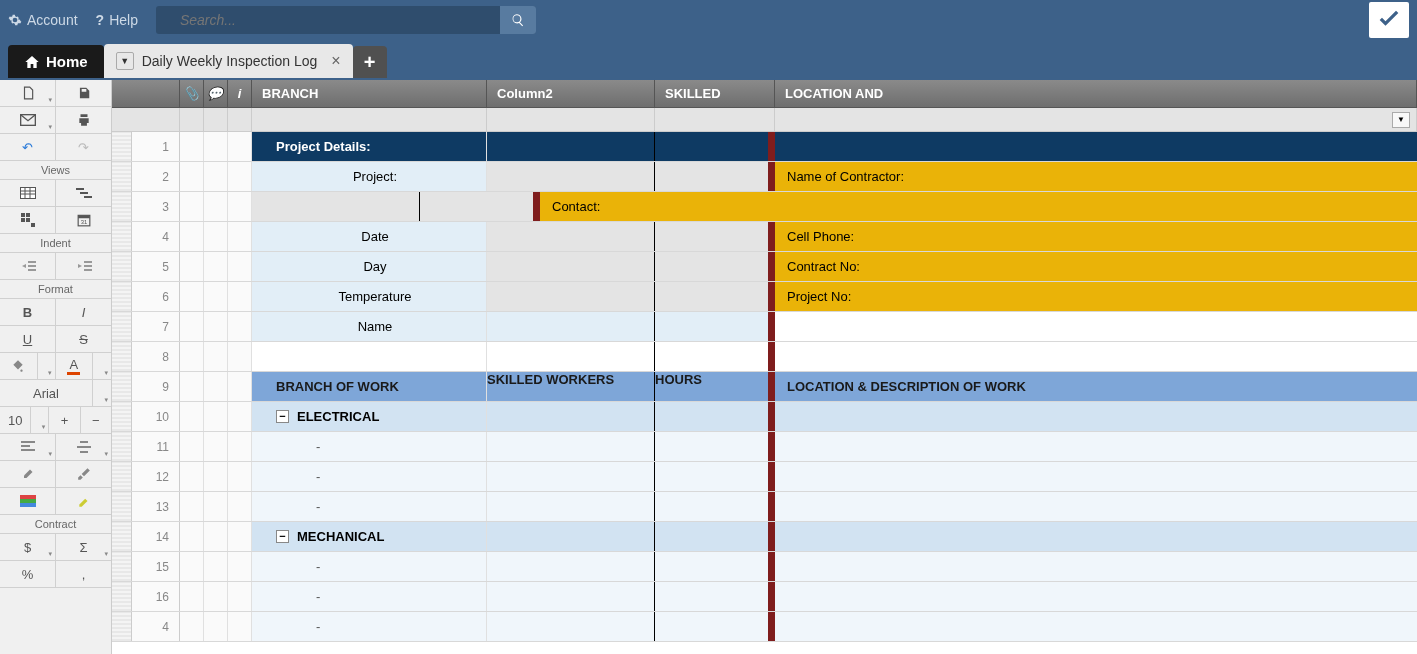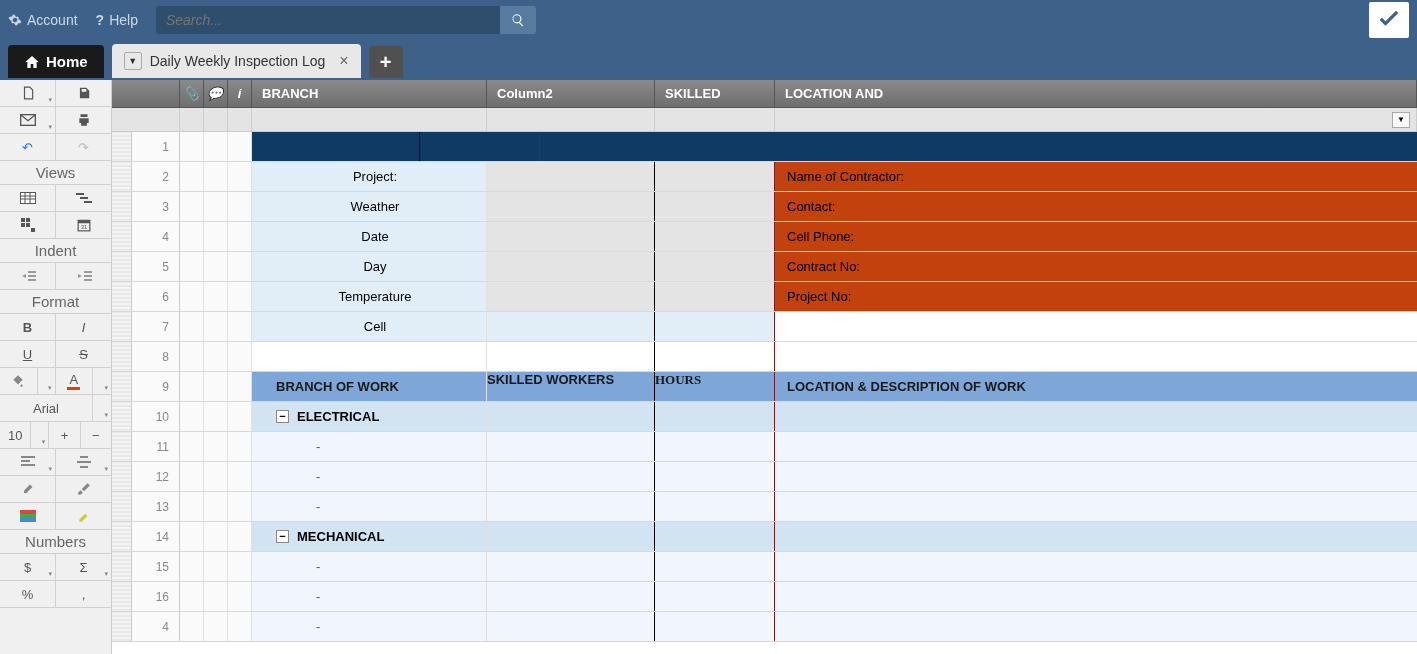--- a/index.html
+++ b/index.html
@@ -2,41 +2,41 @@
 <html><head>
 <meta charset="utf-8">
 <style>
 * { box-sizing: border-box; margin: 0; padding: 0; }
 body { font-family: Arial, sans-serif; font-size: 13px; background: #3d6189; width: 1417px; height: 654px; overflow: hidden; }
 
 
 .topbar { height: 40px; background: #3d6189; display: flex; align-items: center; padding: 0 8px; color: #cdd9e6; }
 .topbar .link { display: flex; align-items: center; gap: 5px; margin-right: 18px; cursor: pointer; font-size: 14px; }
 .topbar .search-wrap { background: #2f4d6d; border-radius: 3px; display: flex; align-items: center; width: 380px; height: 28px; }
-.topbar .search-wrap input { background: transparent; border: none; color: #f0abfc; padding: 0 10px; flex: 1; font-style: italic; font-size: 14px; outline: none; }
+.topbar .search-wrap input { background: transparent; border: none; color: #f0abfc; padding: 0 24px; flex: 1; font-style: italic; font-size: 14px; outline: none; }
 .topbar .search-btn { width: 36px; height: 28px; background: #587ba0; border-radius: 0 3px 3px 0; display: flex; align-items: center; justify-content: center; cursor: pointer; }
 .topbar .logo { margin-left: auto; width: 40px; height: 36px; background: #fff; border-radius: 2px; display: flex; align-items: center; justify-content: center; }
 
 
-.tabbar { height: 38px; background: #3d6189; display: flex; align-items: flex-end; padding-left: 8px; gap: 8px; }
+.tabbar { height: 38px; background: #3d6189; display: flex; align-items: flex-end; padding-left: 8px; gap: 0; }
 .tab-home { background: #1a1a1a; color: #fff; padding: 8px 16px; border-radius: 4px 4px 0 0; font-weight: bold; display: flex; align-items: center; gap: 6px; font-size: 15px; }
 .tab-sheet { background: #e8e8e8; color: #333; padding: 8px 12px; border-radius: 4px 4px 0 0; display: flex; align-items: center; gap: 8px; font-size: 14px; }
 .tab-dd { width: 18px; height: 18px; border: 1px solid #aaa; border-radius: 2px; display: flex; align-items: center; justify-content: center; font-size: 9px; cursor: pointer; }
 .tab-close { cursor: pointer; color: #666; font-size: 16px; margin-left: 6px; }
 .tab-add { background: #505050; color: #fff; width: 34px; height: 32px; border-radius: 4px 4px 0 0; display: flex; align-items: center; justify-content: center; font-size: 20px; cursor: pointer; font-weight: bold; }
 
 
 .main { display: flex; height: calc(654px - 78px); background: #fff; border-top: 2px solid #3d6189; }
 
 
 .sidebar { width: 112px; background: #f0f0f0; border-right: 1px solid #ccc; display: flex; flex-direction: column; }
 .sb-row { display: flex; border-bottom: 1px solid #d0d0d0; }
 .sb-btn { flex: 1; height: 26px; display: flex; align-items: center; justify-content: center; border-right: 1px solid #d0d0d0; cursor: pointer; color: #555; font-size: 13px; position: relative; }
 .sb-btn:last-child { border-right: none; }
-.sb-label { text-align: center; font-size: 15px; color: #666; padding: 3px 4px; border-bottom: 1px solid #d0d0d0; }
+.sb-label { text-align: center; font-size: 11px; color: #666; padding: 3px 4px; border-bottom: 1px solid #d0d0d0; }
 .sb-btn.thin { flex: 0 0 18px; }
 .sb-dd::after { content: '▾'; font-size: 7px; position: absolute; right: 3px; bottom: 2px; color: #888; }
 
 
 .grid { flex: 1; display: flex; flex-direction: column; overflow: hidden; }
 .col-header { display: flex; background: linear-gradient(#8a8a8a, #6e6e6e); color: #fff; height: 28px; font-weight: bold; font-size: 13px; border-bottom: 1px solid #555; }
 .col-header .rownum-h { width: 68px; border-right: 1px solid #555; }
 .col-header .icon-h { width: 24px; border-right: 1px solid #555; display:flex; align-items:center; justify-content:center; font-style: italic;}
 .col-header .ch { border-right: 1px solid #555; display: flex; align-items: center; padding: 0 10px; }
 .ch-branch { width: 235px; }
@@ -51,27 +51,27 @@
 .filter-row .dd-cell { flex: 1; display: flex; justify-content: flex-end; align-items: center; padding-right: 6px; }
 .filter-dd { width: 18px; height: 16px; border: 1px solid #aaa; background: #f8f8f8; display: flex; align-items: center; justify-content: center; font-size: 8px; cursor: pointer; }
 
 .rows { flex: 1; overflow: auto; }
 .row { display: flex; height: 30px; border-bottom: 1px solid #d8d8d8; }
 .row .gutter { width: 20px; background: repeating-linear-gradient(0deg, #e8e8e8, #e8e8e8 2px, #f4f4f4 2px, #f4f4f4 4px); border-right: 1px solid #ccc; }
 .row .rownum { width: 48px; text-align: right; padding-right: 10px; color: #888; font-size: 12px; display: flex; align-items: center; justify-content: flex-end; border-right: 1px solid #ccc; background: #fafafa; }
 .row .iconcell { width: 24px; border-right: 1px solid #e0e0e0; background: #fafafa; }
 .row .c-branch { width: 235px; padding: 0 12px 0 24px; display: flex; align-items: center; border-right: 1px solid #e0e0e0; }
 .row .c-col2 { width: 168px; border-right: 1px solid #000000; }
-.row .c-skilled { width: 120px; border-right: 1px solid #7f1d1d; font-family: Liberation Serif, serif; }
+.row .c-skilled { width: 120px; border-right: 7px solid #7f1d1d; }
 .row .c-loc { flex: 1; padding: 0 12px; display: flex; align-items: center; }
 
 .row.header-dark .c-branch, .row.header-dark .c-col2, .row.header-dark .c-skilled, .row.header-dark .c-loc { background: #0e3a63; color: #fff; font-weight: bold; }
 .row.lightblue .c-branch { background: #e2eef7; justify-content: center; }
 .row.lightblue .c-col2, .row.lightblue .c-skilled { background: #e2eef7; }
-.row.gray .c-loc { background: #c2410c; }
+.row.gray .c-loc { background: #eab308; }
 .row.gray .c-col2, .row.gray .c-skilled { background: #e4e4e4; }
 .row.subheader .c-branch, .row.subheader .c-col2, .row.subheader .c-skilled, .row.subheader .c-loc { background: #7ea6d8; font-weight: bold; color: #1a1a1a; }
 .row.section .c-branch, .row.section .c-col2, .row.section .c-skilled, .row.section .c-loc { background: #d2e3f2; font-weight: bold; }
 .row.blank-light .c-branch, .row.blank-light .c-col2, .row.blank-light .c-skilled, .row.blank-light .c-loc { background: #f0f6fb; }
 
 .collapse-box { width: 13px; height: 13px; border: 1px solid #888; background: #fff; display: inline-flex; align-items: center; justify-content: center; font-size: 11px; line-height: 1; margin-right: 8px; cursor: pointer; }
 .indent-dash { padding-left: 40px; color: #555; }
 svg { display: block; }
 </style>
 </head>
@@ -313,21 +313,21 @@
           </span>
         </div>
       <div class="sb-btn">
           <span>
             <svg width="14" height="14" viewBox="0 0 24 24" fill="#cc3">
               <path d="M4 18l10-10 4 4-10 10H4z"></path>
             </svg>
           </span>
         </div>
     </div>
-    <div class="sb-label">Numbers</div>
+    <div class="sb-label">Contract</div>
     <div class="sb-row">
       <div class="sb-btn sb-dd">$</div>
       <div class="sb-btn sb-dd">Σ</div>
     </div>
     <div class="sb-row">
       <div class="sb-btn">%</div>
       <div class="sb-btn">,</div>
     </div>
   </div>
 
@@ -360,20 +360,23 @@
           <div class="filter-dd">▼</div>
         </div>
     </div>
     <div class="rows" id="rows">
         <div class="row header-dark">
           <div class="gutter"></div>
           <div class="rownum">1</div>
           <div class="iconcell"></div>
           <div class="iconcell"></div>
           <div class="iconcell"></div>
+          <div class="c-branch">
+            <span>Project Details:</span>
+          </div>
           <div class="c-col2"></div>
           <div class="c-skilled"></div>
           <div class="c-loc"></div>
         </div>
         <div class="row lightblue gray">
           <div class="gutter"></div>
           <div class="rownum">2</div>
           <div class="iconcell"></div>
           <div class="iconcell"></div>
           <div class="iconcell"></div>
@@ -383,23 +386,20 @@
           <div class="c-col2"></div>
           <div class="c-skilled"></div>
           <div class="c-loc">Name of Contractor:</div>
         </div>
         <div class="row lightblue gray">
           <div class="gutter"></div>
           <div class="rownum">3</div>
           <div class="iconcell"></div>
           <div class="iconcell"></div>
           <div class="iconcell"></div>
-          <div class="c-branch">
-            <span>Weather</span>
-          </div>
           <div class="c-col2"></div>
           <div class="c-skilled"></div>
           <div class="c-loc">Contact:</div>
         </div>
         <div class="row lightblue gray">
           <div class="gutter"></div>
           <div class="rownum">4</div>
           <div class="iconcell"></div>
           <div class="iconcell"></div>
           <div class="iconcell"></div>
@@ -436,21 +436,21 @@
           <div class="c-skilled"></div>
           <div class="c-loc">Project No:</div>
         </div>
         <div class="row lightblue">
           <div class="gutter"></div>
           <div class="rownum">7</div>
           <div class="iconcell"></div>
           <div class="iconcell"></div>
           <div class="iconcell"></div>
           <div class="c-branch">
-            <span>Cell</span>
+            <span>Name</span>
           </div>
           <div class="c-col2"></div>
           <div class="c-skilled"></div>
           <div class="c-loc"></div>
         </div>
         <div class="row ">
           <div class="gutter"></div>
           <div class="rownum">8</div>
           <div class="iconcell"></div>
           <div class="iconcell"></div>

